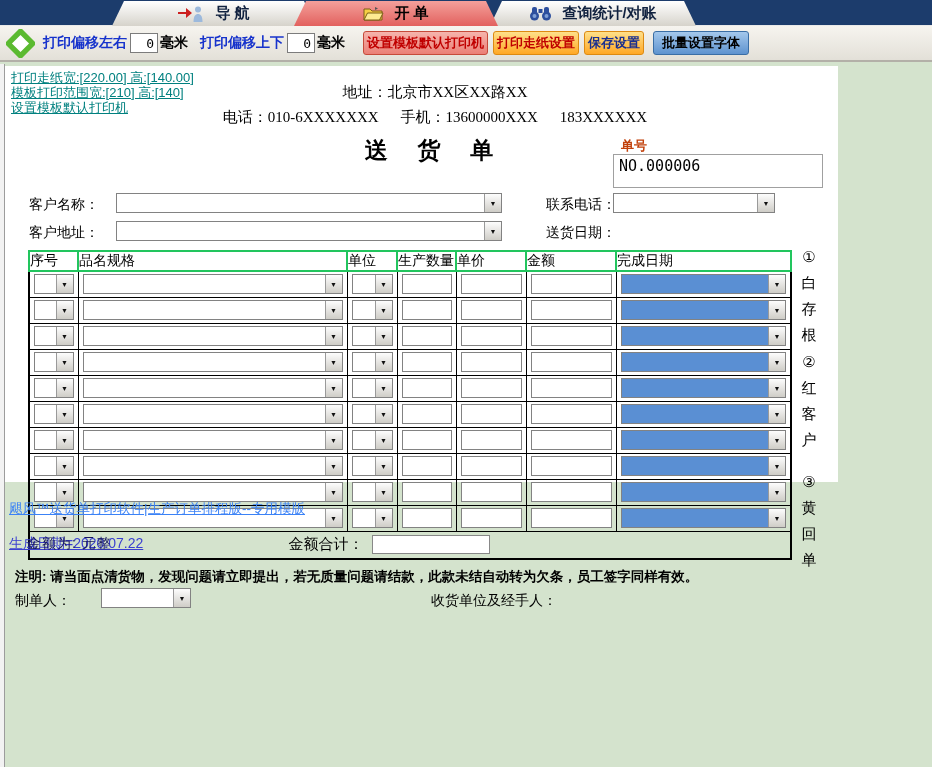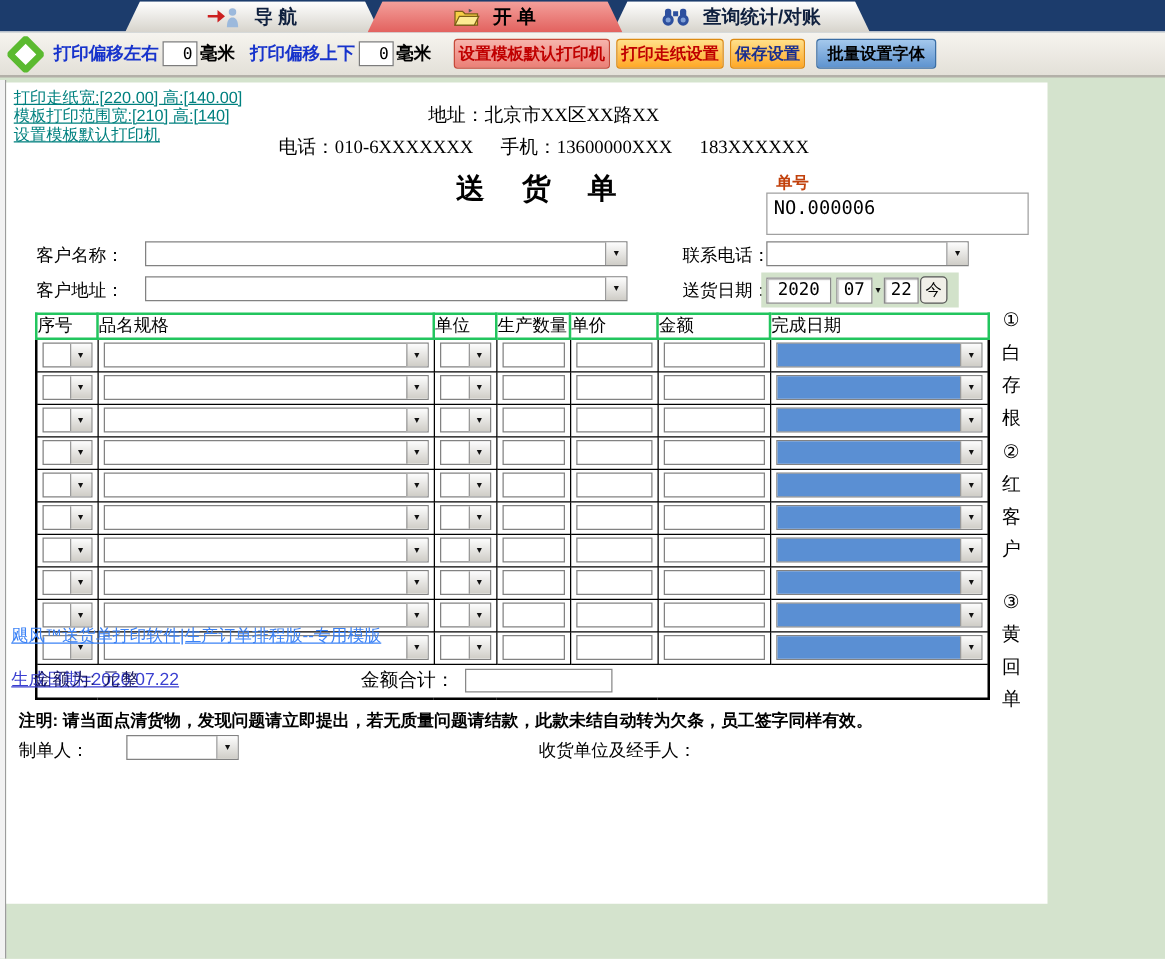--- a/index.html
+++ b/index.html
@@ -10,21 +10,21 @@
     background:#d4e3cd;
   }
   
   .tabbar { position:absolute; left:0; top:0; width:932px; height:26px;
     background:#1c3c6c; border-bottom:1px solid #e9e9e9; }
   .tab { position:absolute; top:1px; height:25px; display:flex; align-items:center;
     justify-content:center; gap:10px; font-size:15px; font-weight:bold; color:#10213f;
     clip-path:polygon(12px 0, calc(100% - 12px) 0, 100% 100%, 0 100%);
     background:linear-gradient(#ffffff, #d6d3cb); cursor:pointer; }
   .tab.active { background:linear-gradient(#f4a09b 0%, #e2615e 100%); color:#000; }
-  .tab1 { left:100px;  width:204px; }
+  .tab1 { left:112px;  width:204px; }
   .tab2 { left:294px; width:204px; z-index:2; }
   .tab3 { left:490px; width:206px; }
   .tab svg { flex:0 0 auto; }
   
   .toolbar { position:absolute; left:0; top:26px; width:932px; height:36px;
     background:linear-gradient(#f6f4ef,#e3e0d8); border-bottom:2px solid #b3b0a8;
     display:flex; align-items:center; padding-left:6px; }
   .tb-label { color:#1733cc; font-size:14px; font-weight:bold; margin:0 3px 0 8px; }
   .tb-unit  { color:#000; font-size:14px; font-weight:bold; margin:0 4px 0 2px; }
   .tb-input { width:28px; height:20px; border:1px solid #7c7c7c; background:#fff;
@@ -33,21 +33,21 @@
     border-radius:3px; cursor:pointer; }
   .btn-adjust { background:linear-gradient(#f6b4ac,#eb7f76); border:1px solid #c64a3a; color:#c00000; }
   .btn-paper  { background:linear-gradient(#ffe089,#ffa826); border:1px solid #dd8a11; color:#c00000; }
   .btn-save   { background:linear-gradient(#ffe089,#ffa826); border:1px solid #dd8a11; color:#1a2f8f; }
   .btn-font   { background:linear-gradient(#a4c8ec,#5e93cf); border:1px solid #3a6ea5; color:#000;
     margin-left:9px; padding:0 8px; }
   
   .main-bg { position:absolute; left:0; top:64px; width:932px; height:703px; background:#d4e3cd; }
   .left-strip { position:absolute; left:0; top:64px; width:5px; height:703px;
     background:#f2f2f2; border-right:1px solid #9c9c9c; }
-  .form-panel { position:absolute; left:5px; top:66px; width:833px; height:657px; background:#fff; }
+  .form-panel { position:absolute; left:5px; top:66px; width:833px; height:416px; background:#fff; }
   
   .tpl-links { position:absolute; left:6px; top:4px; font-size:13px; line-height:15px; }
   .tpl-links a { color:#00807f; text-decoration:underline; cursor:pointer; display:block; white-space:nowrap; }
   
   .doc-head { position:absolute; left:150px; top:10px; width:560px; text-align:center;
     font-family:"Liberation Serif", serif; color:#000; }
   .company { font-size:25px; font-weight:bold; letter-spacing:1px; }
   .addr { font-size:15px; margin-top:7px; }
   .phones { font-size:15px; margin-top:6px; white-space:nowrap; }
   .phones span { margin:0 9px; }
@@ -188,27 +188,20 @@
     <div class="cfield"></div>
     <div class="cbtn">▼</div>
   </div>
 
   <span class="flabel" style="left:24px; top:158px;">客户地址：</span>
   <div class="combo abs" style="left:111px; top:155px; width:386px;">
     <div class="cfield"></div>
     <div class="cbtn">▼</div>
   </div>
   <span class="flabel" style="left:541px; top:158px;">送货日期：</span>
-  <div class="date-strip">
-    <div class="dbox d-year">2020</div>
-    <div class="dbox d-month">07</div>
-    <span class="d-arrow">▼</span>
-    <div class="dbox d-day">22</div>
-    <div class="d-today">今</div>
-  </div>
 
   <table class="items">
     <colgroup>
       <col style="width:49px">
         <col style="width:269px">
         <col style="width:50px">
       <col style="width:59px">
         <col style="width:70px">
         <col style="width:90px">
         <col style="width:175px">

